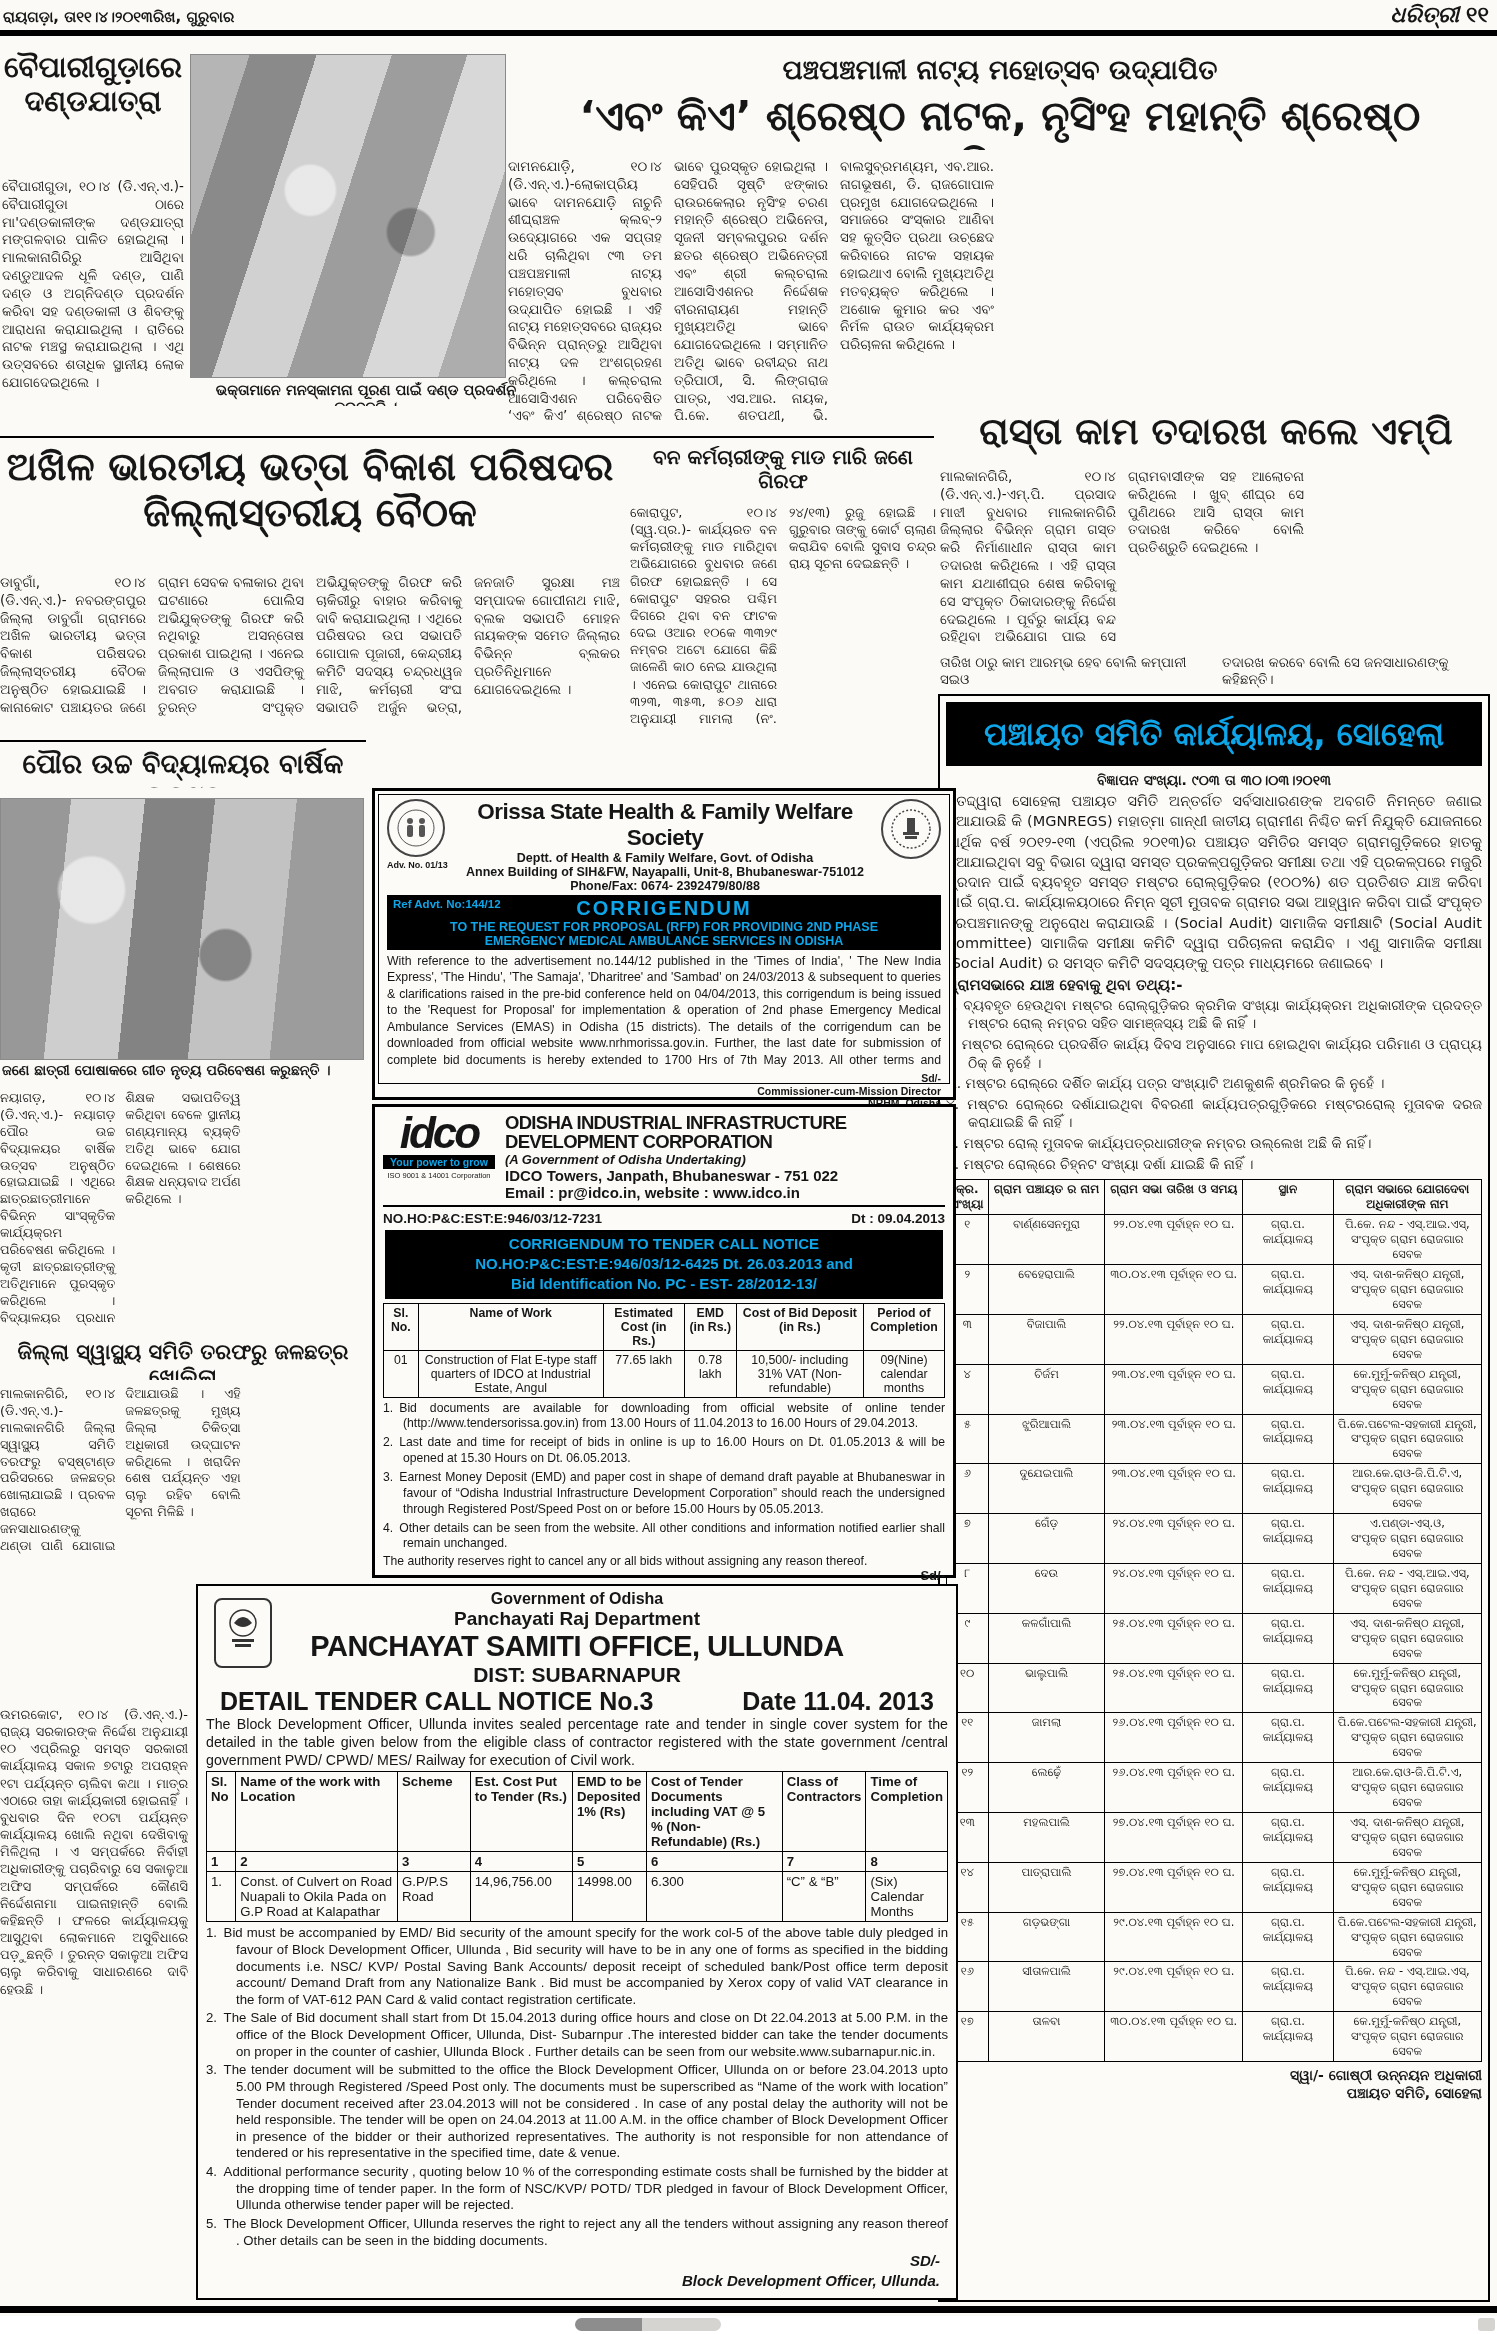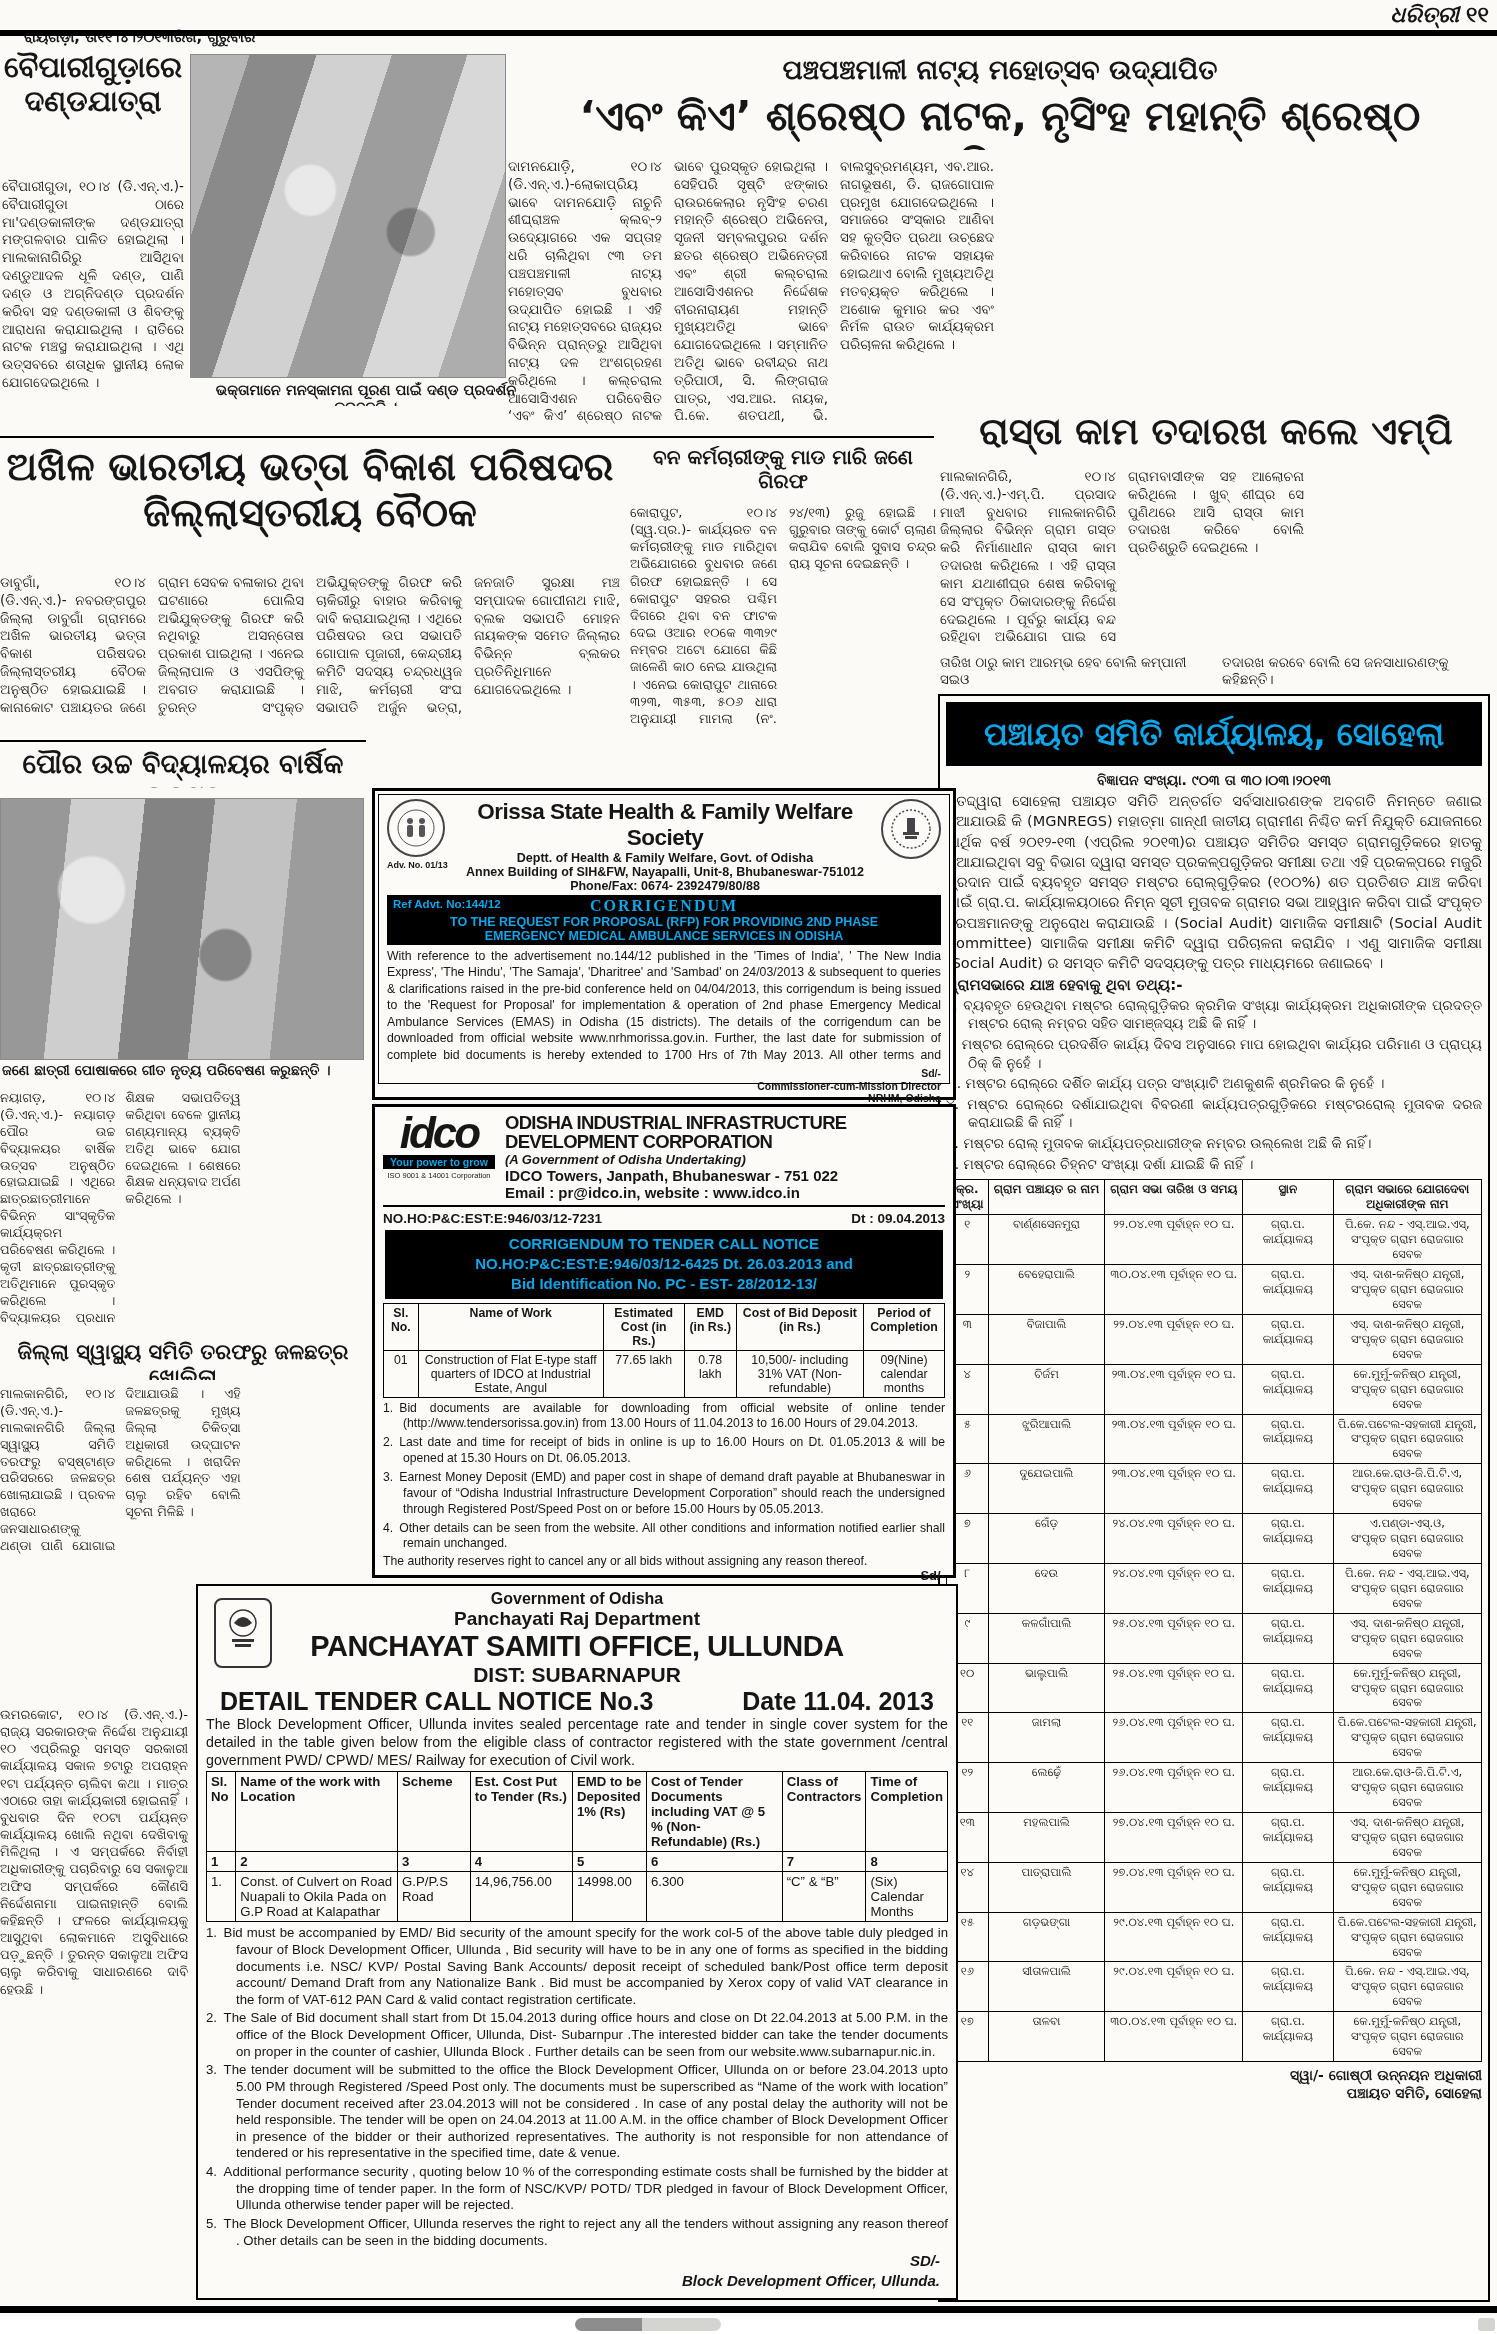--- a/index.html
+++ b/index.html
@@ -40,21 +40,21 @@
   #sohela-table td:last-child{white-space:pre-line;}
   #sohela-table td:nth-child(3){white-space:pre-line;}
   .scroll-thumb{background:linear-gradient(90deg,#8d8d8d 0 46%,#d6d4d1 46% 100%);border-radius:7px;}
   .logo-circle{border:2px solid #444;border-radius:50%;display:flex;align-items:center;justify-content:center;}
 </style>
 </head>
 <body>
 
 <div id="page">
 
-  <div class="abs b" style="left:24px;top:8px;font-size:15px;margin-top:20px;">ରାୟଗଡ଼ା, ତା୧୧।୪।୨୦୧୩ରିଖ, ଗୁରୁବାର</div>
+  <div class="abs b" style="left:3px;top:8px;font-size:15px;">ରାୟଗଡ଼ା, ତା୧୧।୪।୨୦୧୩ରିଖ, ଗୁରୁବାର</div>
   <div class="abs" style="right:8px;top:2px;font-size:22px;">
     <span class="b" style="font-style:italic;">ଧରିତ୍ରୀ</span>
     <span class="b">୧୧</span>
   </div>
   <div class="abs rule" style="left:0;top:30px;width:1497px;height:6px;"></div>
 
   <div class="abs c head-odia" style="left:0;top:50px;width:186px;font-size:29px;">ବୈପାରୀଗୁଡ଼ାରେ ଦଣ୍ଡଯାତ୍ରା</div>
   <div class="abs j body-odia ov" style="left:2px;top:178px;width:182px;height:252px;">ବୈପାରୀଗୁଡା, ୧୦।୪ (ଡି.ଏନ୍.ଏ.)-ବୈପାରୀଗୁଡା ଠାରେ ମା'ଦଣ୍ଡକାଳୀଙ୍କ ଦଣ୍ଡଯାତ୍ରା ମଙ୍ଗଳବାର ପାଳିତ ହୋଇଥିଲା । ମାଲକାନାଗିରିରୁ ଆସିଥିବା ଦଣ୍ଡୁଆଦଳ ଧୂଳି ଦଣ୍ଡ, ପାଣି ଦଣ୍ଡ ଓ ଅଗ୍ନିଦଣ୍ଡ ପ୍ରଦର୍ଶନ କରିବା ସହ ଦଣ୍ଡକାଳୀ ଓ ଶିବଙ୍କୁ ଆରାଧନା କରାଯାଇଥିଲା । ରାତିରେ ନାଟକ ମଞ୍ଚସ୍ଥ କରାଯାଇଥିଲା । ଏଥି ଉତ୍ସବରେ ଶତାଧିକ ସ୍ଥାନୀୟ ଲୋକ ଯୋଗଦେଇଥିଲେ ।</div>
   <div class="abs photo photo1" style="left:190px;top:54px;width:314px;height:322px;"></div>
   <div class="abs c caption ov" style="left:196px;top:382px;width:340px;height:24px;">ଭକ୍ତାମାନେ ମନସ୍କାମନା ପୂରଣ ପାଇଁ ଦଣ୍ଡ ପ୍ରଦର୍ଶନ କରୁଛନ୍ତି ।</div>
@@ -290,21 +290,21 @@
           <svg width="42" height="42" viewBox="0 0 42 42">
               <circle cx="21" cy="21" r="19" fill="none" stroke="#444" stroke-width="1.5" stroke-dasharray="2 2"></circle>
               <rect x="17" y="10" width="8" height="14" fill="#444"></rect>
               <rect x="13" y="24" width="16" height="3" fill="#444"></rect>
               <rect x="15" y="28" width="12" height="3" fill="#444"></rect>
             </svg>
         </div>
       </div>
       <div class="band" style="margin-top:2px;padding:2px 6px;text-align:center;position:relative;">
         <div class="b" style="position:absolute;left:6px;top:3px;font-size:11.5px;">Ref Advt. No:144/12</div>
-        <div class="b" style="font-size:16px;letter-spacing:2px;font-family:Liberation Serif, serif;">CORRIGENDUM</div>
+        <div class="b" style="font-size:20px;letter-spacing:2px;">CORRIGENDUM</div>
         <div class="b" style="font-size:12.5px;">TO THE REQUEST FOR PROPOSAL (RFP) FOR PROVIDING 2ND PHASE</div>
         <div class="b" style="font-size:12.5px;">EMERGENCY MEDICAL AMBULANCE SERVICES IN ODISHA</div>
       </div>
       <div class="j ov" style="font-size:12.3px;line-height:1.34;margin-top:3px;height:118px;">With reference to the advertisement no.144/12 published in the 'Times of India', ' The New India Express', 'The Hindu', 'The Samaja', 'Dharitree' and 'Sambad' on 24/03/2013 &amp; subsequent to queries &amp; clarifications raised in the pre-bid conference held on 04/04/2013, this corrigendum is being issued to the 'Request for Proposal' for implementation &amp; operation of 2nd phase Emergency Medical Ambulance Services (EMAS) in Odisha (15 districts). The details of the corrigendum can be downloaded from official website www.nrhmorissa.gov.in. Further, the last date for submission of complete bid documents is hereby extended to 1700 Hrs of 7th May 2013. All other terms and conditions in the RFP and advertisement published on 24/03/2013 will remain unchanged.</div>
       <div class="small-sign" style="text-align:right;margin-top:1px;">
         <div>Sd/-</div>
         <div>Commissioner-cum-Mission Director</div>
         <div>NRHM, Odisha</div>
       </div>
     </div>

